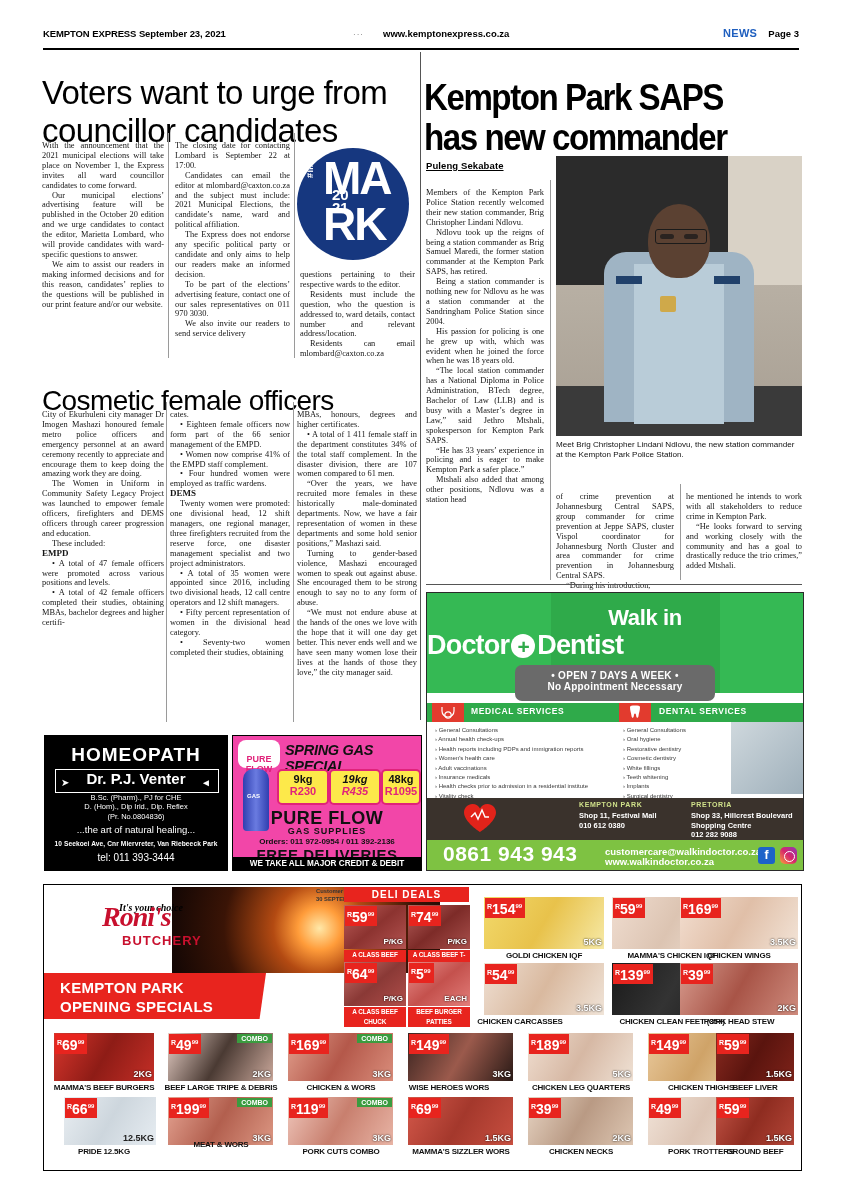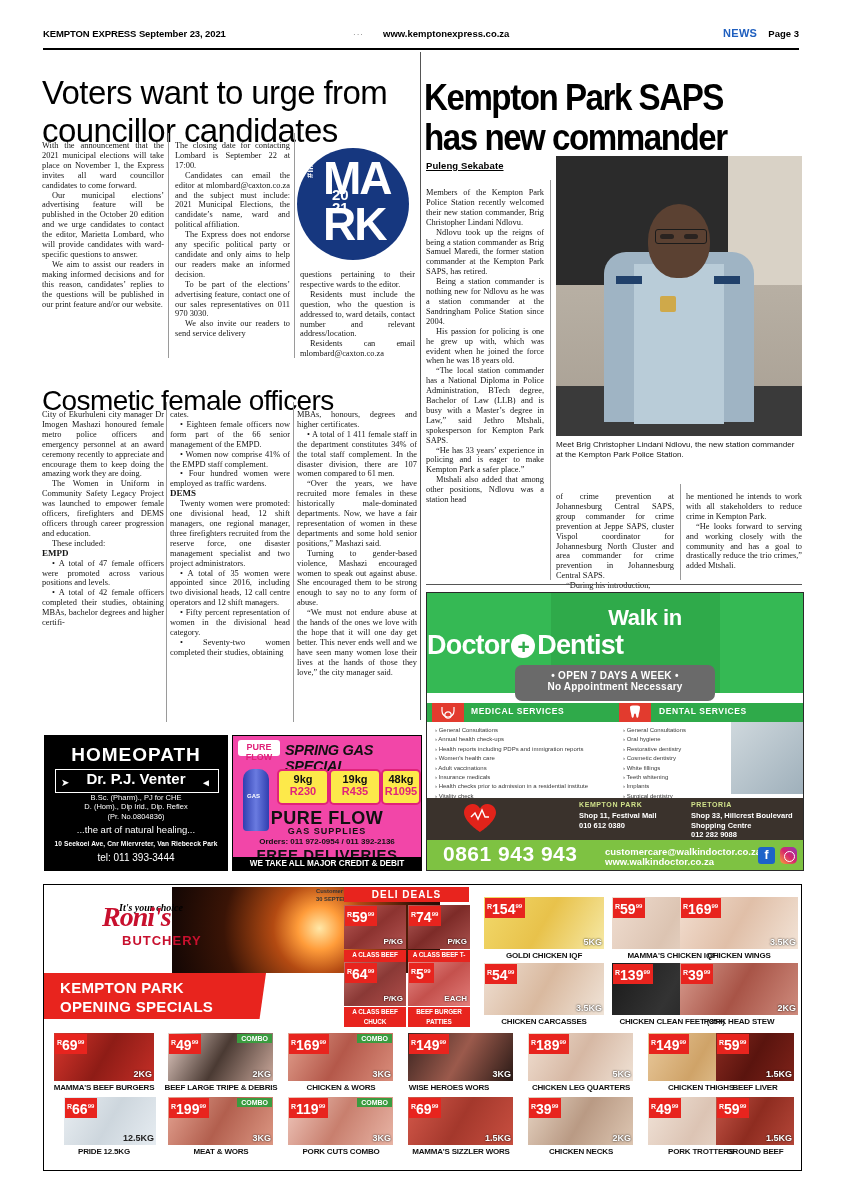--- a/index.html
+++ b/index.html
@@ -146,34 +146,34 @@
   .homeo .t5{position:absolute;left:0;top:104px;width:100%;text-align:center;color:#fff;
       font-family:"Liberation Sans",sans-serif;font-weight:700;font-size:6.6px;letter-spacing:.1px;}
   .homeo .t6{position:absolute;left:0;top:116px;width:100%;text-align:center;color:#fff;
       font-family:"Liberation Sans",sans-serif;font-size:10px;}
   .homeo .arL{position:absolute;left:16px;top:41px;color:#fff;font-size:10px;}
   .homeo .arR{position:absolute;right:16px;top:41px;color:#fff;font-size:10px;}
 
   
   .pf{position:absolute;left:232px;top:735px;width:188px;height:134px;background:#f246a8;
       border:1px solid #000;overflow:hidden;}
-  .pf-logo{position:absolute;left:5px;top:4px;width:42px;height:16px;background:#fff;border-radius:3px;
+  .pf-logo{position:absolute;left:5px;top:4px;width:42px;height:28px;background:#fff;border-radius:8px;
       text-align:center;color:#e0237a;font-family:"Liberation Sans",sans-serif;font-weight:800;
-      font-size:9px;line-height:10px;padding-top:2px;box-sizing:border-box;}
+      font-size:9px;line-height:10px;padding-top:14px;box-sizing:border-box;}
   .pf-title{position:absolute;left:52px;top:6px;color:#111;font-family:"Liberation Sans",sans-serif;
       font-weight:800;font-size:14.5px;letter-spacing:-.3px;font-style:italic;}
   .pf-cyl{position:absolute;left:10px;top:33px;width:26px;height:62px;border-radius:10px 10px 4px 4px;
       background:linear-gradient(90deg,#2f3fb0,#6a7be0,#2f3fb0);}
   .pf-cyl:after{content:"GAS";position:absolute;left:4px;top:24px;color:#fff;font-size:6px;
       font-family:"Liberation Sans",sans-serif;font-weight:700;}
   .pf-box{position:absolute;top:33px;width:48px;height:32px;background:#fde94a;border:2px solid #e0237a;
       border-radius:5px;text-align:center;font-family:"Liberation Sans",sans-serif;}
   .pf-box b{display:block;font-size:11px;font-weight:800;color:#111;margin-top:2px;}
   .pf-box span{display:block;font-size:11px;font-weight:800;color:#e0237a;}
-  .pf-b1{left:44px;} .pf-b2{left:96px;} .pf-b3{left:148px;width:36px;}
+  .pf-b1{left:44px;} .pf-b2{left:96px;font-style:italic;} .pf-b3{left:148px;width:36px;}
   .pf-pure{position:absolute;left:0;top:72px;width:100%;text-align:center;color:#111;
       font-family:"Liberation Sans",sans-serif;font-weight:800;font-size:18px;letter-spacing:.5px;}
   .pf-sup{position:absolute;left:0;top:90px;width:100%;text-align:center;color:#111;
       font-family:"Liberation Sans",sans-serif;font-weight:800;font-size:9px;letter-spacing:1px;}
   .pf-ord{position:absolute;left:0;top:101px;width:100%;text-align:center;color:#111;
       font-family:"Liberation Sans",sans-serif;font-weight:700;font-size:8px;}
   .pf-free{position:absolute;left:0;top:110px;width:100%;text-align:center;color:#111;
       font-family:"Liberation Sans",sans-serif;font-weight:800;font-size:15px;letter-spacing:.5px;}
   .pf-tc{position:absolute;left:0;top:124px;width:100%;text-align:center;color:#111;
       font-family:"Liberation Sans",sans-serif;font-size:5px;}
@@ -516,21 +516,21 @@
       <div class="pricetag"><span class="r">R</span><span>169</span><sup>99</sup></div>
       <div class="kg">3.5KG</div>
     </div>
     <div class="cap" style="left:636px;top:66px;width:118px;">CHICKEN WINGS</div>
 
     <div class="tile" style="left:440px;top:78px;width:120px;height:52px;">
       <div class="img" style="background:linear-gradient(120deg,#efdfd2,#d9b99f,#f0e4d8);"></div>
       <div class="pricetag"><span class="r">R</span><span>54</span><sup>99</sup></div>
       <div class="kg">3.5KG</div>
     </div>
-    <div class="cap" style="left:440px;top:132px;width:120px;">CHICKEN CARCASSES</div>
+    <div class="cap" style="left:416px;top:132px;width:120px;">CHICKEN CARCASSES</div>
 
     <div class="tile" style="left:568px;top:78px;width:120px;height:52px;">
       <div class="img" style="background:linear-gradient(120deg,#1a1a1a,#333,#1a1a1a);"></div>
       <div class="pricetag"><span class="r">R</span><span>139</span><sup>99</sup></div>
       <div class="kg">5KG</div>
     </div>
     <div class="cap" style="left:568px;top:132px;width:120px;">CHICKEN CLEAN FEET (35+)</div>
 
     <div class="tile" style="left:636px;top:78px;width:118px;height:52px;">
       <div class="img" style="background:linear-gradient(120deg,#d79b8e,#a85447,#ce8b7d);"></div>
@@ -596,21 +596,21 @@
       <div class="kg" style="color:#222;text-shadow:none;">12.5KG</div>
     </div>
     <div class="cap" style="left:4px;top:262px;width:112px;">PRIDE 12.5KG</div>
 
     <div class="tile" style="left:124px;top:212px;width:105px;height:48px;">
       <div class="img" style="background:linear-gradient(120deg,#e5a493,#b25f4e,#dc9783);"></div>
       <div class="pricetag"><span class="r">R</span><span>199</span><sup>99</sup></div>
       <div class="combo">COMBO</div>
       <div class="kg">3KG</div>
     </div>
-    <div class="cap" style="left:120px;top:262px;width:114px;">MEAT &amp; WORS</div>
+    <div class="cap" style="left:120px;top:255px;width:114px;">MEAT &amp; WORS</div>
 
     <div class="tile" style="left:244px;top:212px;width:105px;height:48px;">
       <div class="img" style="background:linear-gradient(120deg,#f0c8bd,#c87f6e,#e8b4a5);"></div>
       <div class="pricetag"><span class="r">R</span><span>119</span><sup>99</sup></div>
       <div class="combo">COMBO</div>
       <div class="kg">3KG</div>
     </div>
     <div class="cap" style="left:240px;top:262px;width:114px;">PORK CUTS COMBO</div>
 
     <div class="tile" style="left:364px;top:212px;width:105px;height:48px;">

